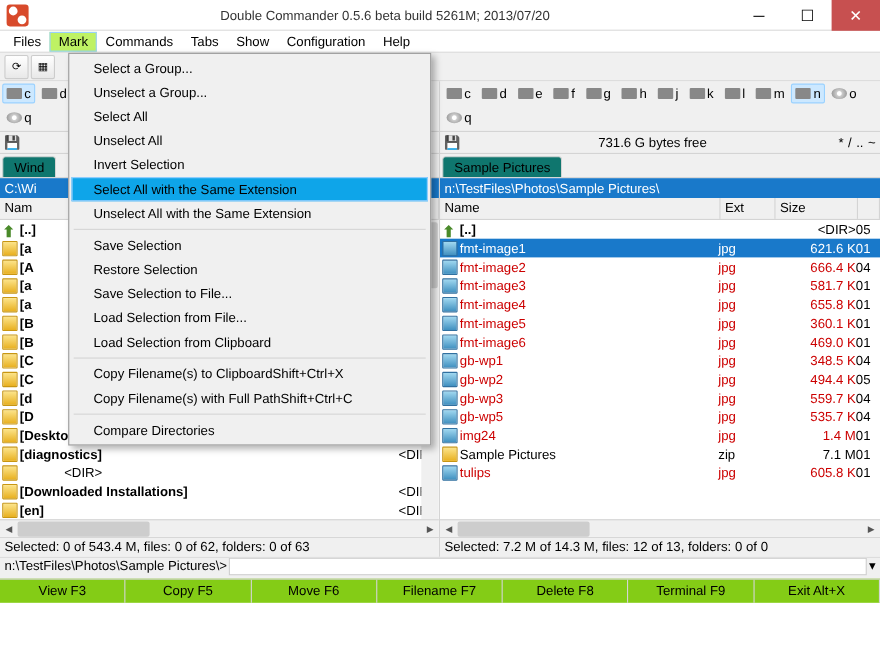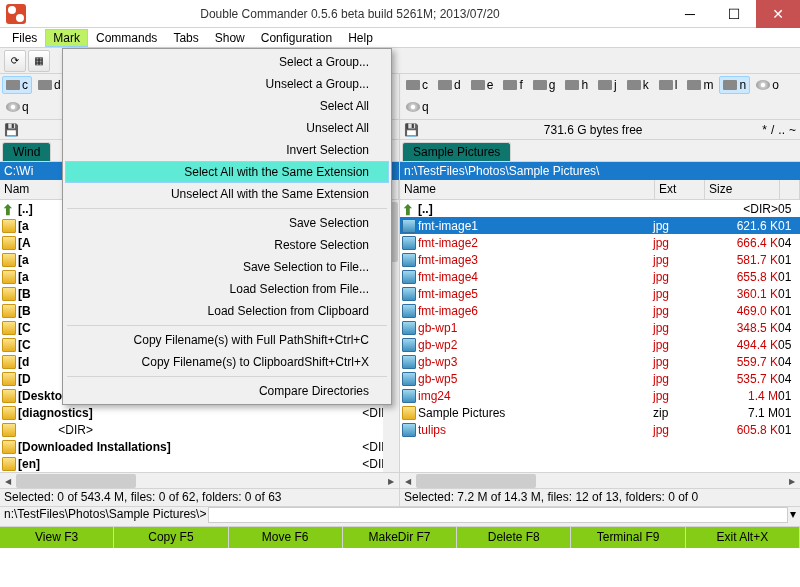--- a/index.html
+++ b/index.html
@@ -72,22 +72,22 @@
 
 .statusline { height: 18px; background: #f0f0f0; border-top: 1px solid #d4d4d4; padding: 1px 4px; }
 
 .cmdline { height: 20px; background: #f0f0f0; border-top: 1px solid #d4d4d4; display: flex; align-items: flex-start; padding: 0 4px; }
 .cmdline input { flex: 1; border: 1px solid #ccc; margin-left: 2px; height: 16px; padding: 0 2px; }
 
 .fnkeys { height: 22px; background: #84cc16; border-top: 1px solid #d4d4d4; display: flex; }
 .fnkey { flex: 1; text-align: center; padding: 3px 0; border-right: 1px solid #d4d4d4; }
 
 .dropdown-menu { position: absolute; top: 48px; left: 62px; width: 330px; background: #f0f0f0; border: 1px solid #999; box-shadow: 3px 3px 6px rgba(0,0,0,0.3); z-index: 100; padding: 2px; }
-.dd-item { padding: 4px 20px; display: flex; justify-content: flex-end; }
-.dd-item.hover { background: #5eead4; border: 1px solid #99d1ff; padding: 3px 19px; }
+.dd-item { padding: 4px 20px; display: flex; justify-content: flex-start; }
+.dd-item.hover { background: #0ea5e9; border: 1px solid #99d1ff; padding: 3px 19px; }
 .dd-sep { height: 1px; background: #d4d4d4; margin: 3px 2px; }
 
 .watermark { position: absolute; top: 300px; left: 80px; font-size: 32px; color: rgba(0,0,0,0.08); font-style: italic; font-weight: bold; pointer-events: none; z-index: 1; }
 
 .vscroll { position: absolute; right: 0; top: 0; bottom: 0; width: 16px; background: #f0f0f0; }
 .vscroll-thumb { position: absolute; left: 1px; width: 14px; background: #cdcdcd; border-radius: 2px; }
 </style>
 </head>
 <body>
 
@@ -451,21 +451,21 @@
 <div class="cmdline">
   <span>n:\TestFiles\Photos\Sample Pictures\&gt;</span>
   <input type="text" style="">
   <span style="margin-left:2px">▾</span>
 </div>
 
 <div class="fnkeys" id="fnkeys">
     <div class="fnkey">View F3</div>
     <div class="fnkey">Copy F5</div>
     <div class="fnkey">Move F6</div>
-    <div class="fnkey">MakeDir F7</div>
+    <div class="fnkey">Filename F7</div>
     <div class="fnkey">Delete F8</div>
     <div class="fnkey">Terminal F9</div>
     <div class="fnkey">Exit Alt+X</div>
   </div>
 
 <div class="dropdown-menu" id="dropdown">
     <div class="dd-item">
       <span>Select a Group...</span>
     </div>
     <div class="dd-item">
@@ -497,26 +497,26 @@
       <span>Save Selection to File...</span>
     </div>
     <div class="dd-item">
       <span>Load Selection from File...</span>
     </div>
     <div class="dd-item">
       <span>Load Selection from Clipboard</span>
     </div>
     <div class="dd-sep"></div>
     <div class="dd-item">
+      <span>Copy Filename(s) to Clipboard</span>
+      <span>Shift+Ctrl+X</span>
+    </div>
+    <div class="dd-item">
       <span>Copy Filename(s) with Full Path</span>
       <span>Shift+Ctrl+C</span>
     </div>
-    <div class="dd-item">
-      <span>Copy Filename(s) to Clipboard</span>
-      <span>Shift+Ctrl+X</span>
-    </div>
     <div class="dd-sep"></div>
     <div class="dd-item">
       <span>Compare Directories</span>
     </div>
   </div>
 
 <div class="watermark">snapfiles</div>
 
 </body></html>

